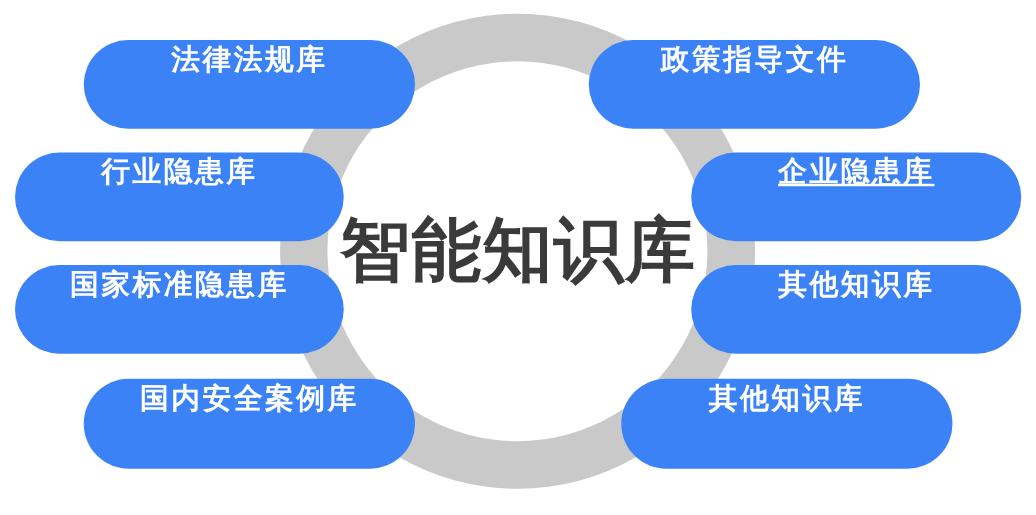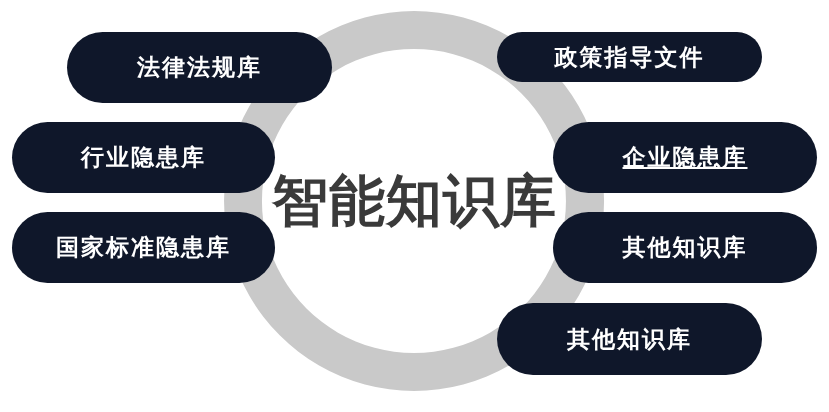--- a/index.html
+++ b/index.html
@@ -42,42 +42,42 @@
     line-height: 66px;
     white-space: nowrap;
     z-index: 40;
     font-family: Liberation Serif, serif;
   }
 
   
   .pill {
     position: absolute;
     display: flex;
-    align-items: center;
+    align-items: flex-start;
     justify-content: center;
     border-radius: 36px;
-    background: #0f172a;
+    background: #3b82f6;
     color: #ffffff;
     font-size: 23px;
     font-weight: bold;
     letter-spacing: 2px;
     white-space: nowrap;
     z-index: 30;
     box-sizing: border-box;
     font-family: "Liberation Sans", "DejaVu Sans", sans-serif;
   }
 
   
   .pill.p-left-1  { left: 67px;  top: 32px;  width: 265px; height: 71px; }
   .pill.p-left-2  { left: 12px;  top: 122px; width: 263px; height: 71px; }
   .pill.p-left-3  { left: 12px;  top: 212px; width: 263px; height: 71px; }
   .pill.p-left-4  { left: 67px;  top: 303px; width: 265px; height: 72px; }
 
   
-  .pill.p-right-1 { left: 497px; top: 32px;  width: 265px; height: 50px; font-family: Liberation Serif, serif; }
+  .pill.p-right-1 { left: 471px; top: 32px;  width: 265px; height: 71px; font-family: Liberation Serif, serif; }
   .pill.p-right-2 { left: 553px; top: 122px; width: 264px; height: 71px; text-decoration: underline; }
   .pill.p-right-3 { left: 553px; top: 212px; width: 264px; height: 71px; }
   .pill.p-right-4 { left: 497px; top: 303px; width: 265px; height: 72px; }
 </style>
 </head>
 <body>
 
 <div id="diagram">
 
   <svg id="ring-layer" viewBox="0 0 829 412" width="829" height="412" aria-hidden="true">
@@ -91,20 +91,23 @@
 
   <div class="pill p-left-1">
     <span>法律法规库</span>
   </div>
   <div class="pill p-left-2">
     <span>行业隐患库</span>
   </div>
   <div class="pill p-left-3">
     <span>国家标准隐患库</span>
   </div>
+  <div class="pill p-left-4">
+    <span>国内安全案例库</span>
+  </div>
 
   <div class="pill p-right-1">
     <span>政策指导文件</span>
   </div>
   <div class="pill p-right-2">
     <span>企业隐患库</span>
   </div>
   <div class="pill p-right-3">
     <span>其他知识库</span>
   </div>

